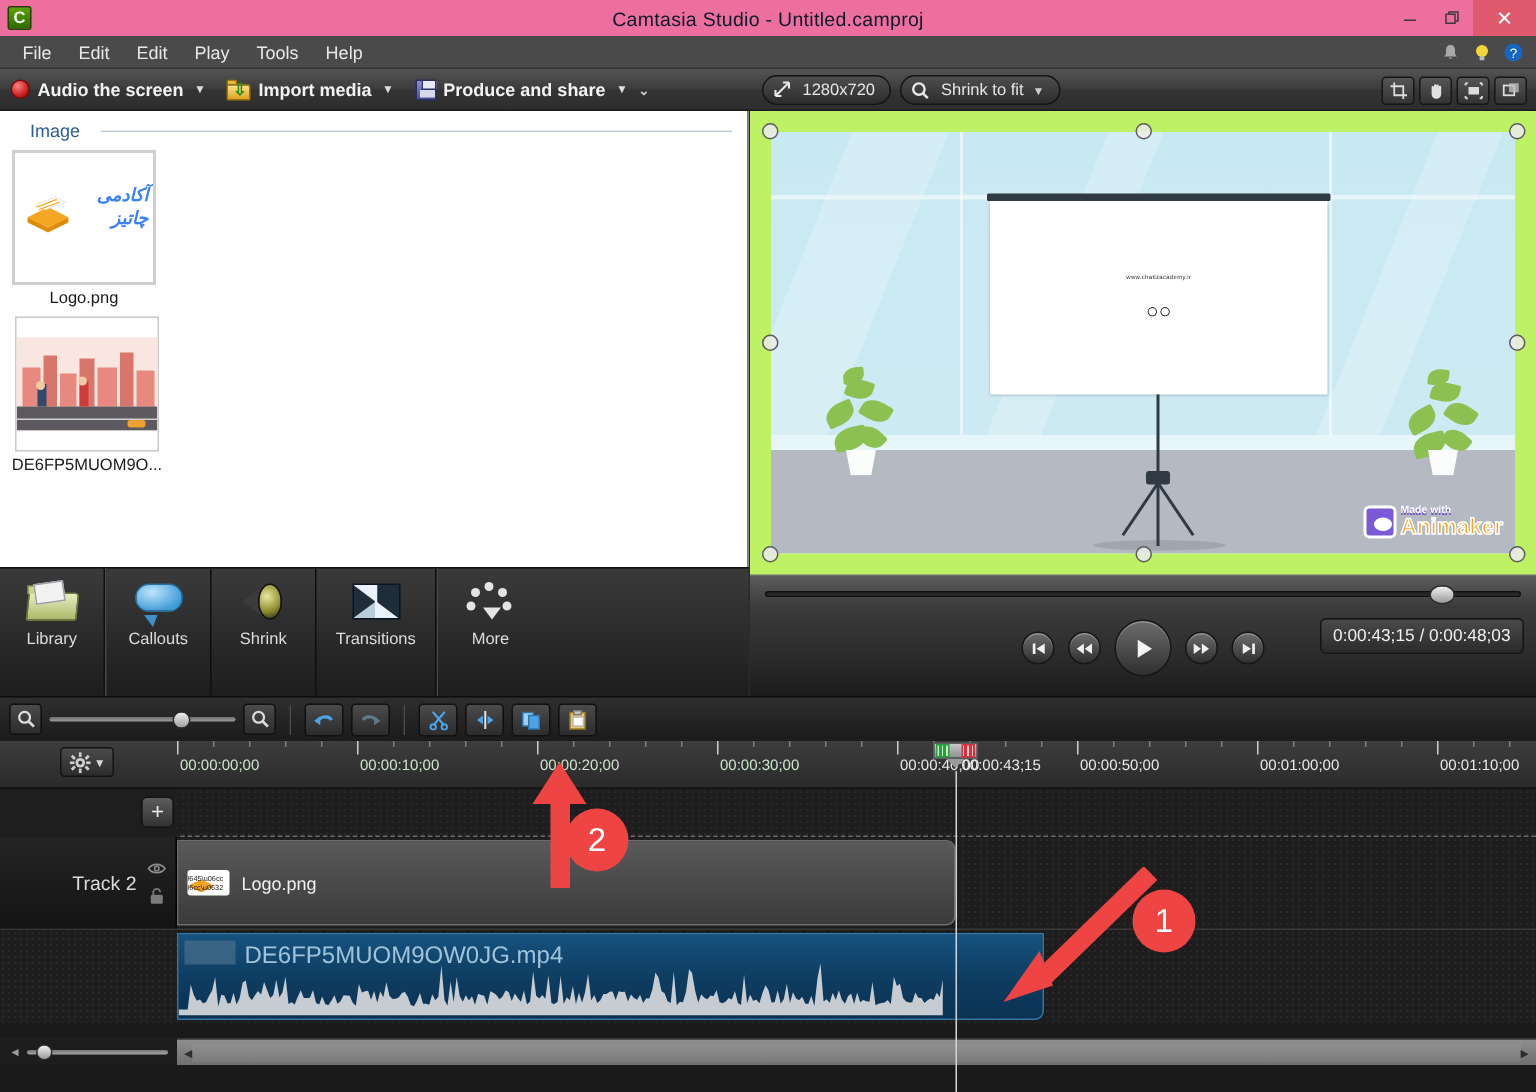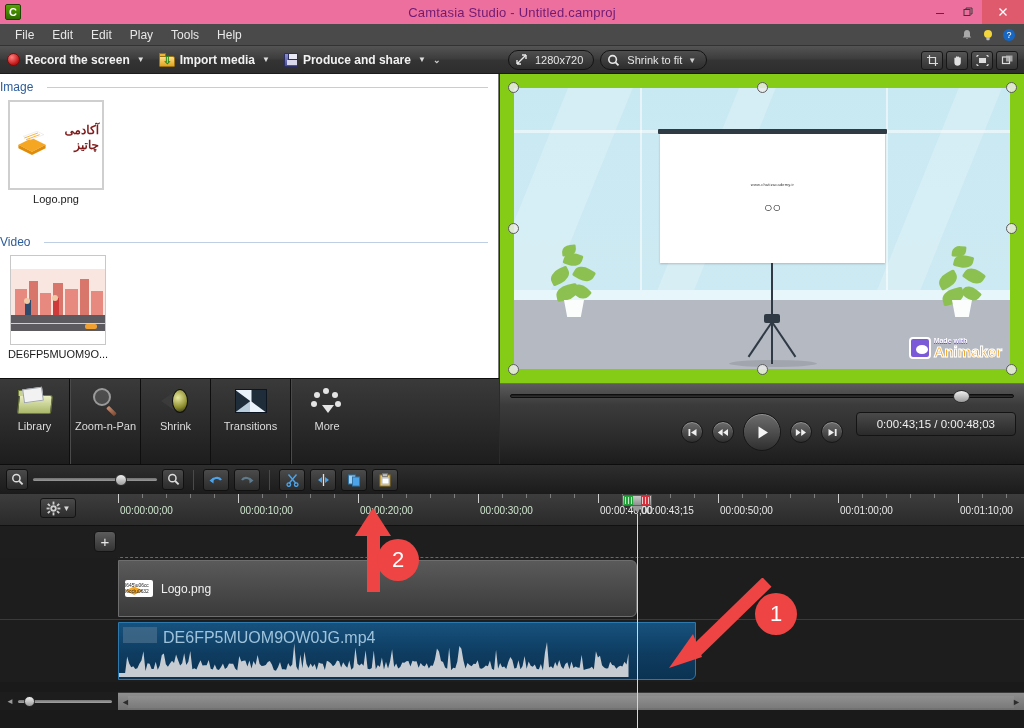--- a/index.html
+++ b/index.html
@@ -21,21 +21,21 @@
   }
   .tb-logo {
     width: 16px; height: 16px; margin-left: 5px; border-radius: 2px;
     background: linear-gradient(180deg,#5aa300,#2e6b00);
     border: 1px solid #1d4300;
     display: flex; align-items: center; justify-content: center;
     color: #fff; font-size: 11px; font-weight: bold; line-height: 1;
   }
   .tb-title {
     position: absolute; left: 0; right: 0; text-align: center;
-    font-size: 13px; color: #701a75; letter-spacing: .2px;
+    font-size: 13px; color: #0f172a; letter-spacing: .2px;
   }
   .tb-buttons { position: absolute; right: 0; top: 0; height: 24px; display: flex; }
   .tb-btn {
     width: 28px; height: 24px; display: flex; align-items: center; justify-content: center;
     color: #ffffff; font-size: 13px; line-height: 1;
   }
   .tb-btn.close { background: #e05a6e; width: 42px; }
   .tb-btn svg { display: block; }
 
   
@@ -100,21 +100,21 @@
   }
   .tb-overflow { color: #cfcfcf; font-size: 9px; margin-left: 2px; }
 
   
   .leftpanel {
     position: absolute; left: 0; top: 74px; width: 499px; height: 304px;
     background: #ffffff; border-right: 1px solid #787878;
   }
   .group-head {
     display: flex; align-items: center; gap: 14px;
-    padding: 6px 10px 0 0;
+    padding: 6px 10px 0 20px;
   }
   .group-label { color: #2c5c9a; font-size: 12px; white-space: nowrap; }
   .group-rule { flex: 1; height: 1px; background: #bfcfe3; }
   .thumbs { display: flex; gap: 6px; padding: 6px 0 0 8px; flex-wrap: wrap; }
   .thumb { width: 96px; display: flex; flex-direction: column; align-items: center; }
   .thumb .box {
     width: 96px; height: 90px; background: #fff;
     border: 1px solid #c8c8c8; display: flex; align-items: center; justify-content: center;
     overflow: hidden;
   }
@@ -125,22 +125,23 @@
   }
   .thumb.wide .cap { max-width: 120px; }
 
   
   .logo-art { width: 86px; height: 52px; position: relative; }
   .logo-art .stack {
     position: absolute; left: 2px; top: 10px; width: 34px; height: 30px;
   }
   .logo-txt {
     position: absolute; right: 0px; top: 4px; width: 46px; text-align: right;
-    color: #7f1d1d; font-size: 12px; font-weight: bold; line-height: 1.25;
+    color: #3b82f6; font-size: 12px; font-weight: bold; line-height: 1.25;
     direction: rtl;
+    font-style: italic;
   }
 
   
   .city { width: 94px; height: 62px; position: relative; background: #f7e3dd; overflow: hidden; }
   .city .sky { position: absolute; inset: 0; background: #f9e6e0; }
   .city .b { position: absolute; bottom: 16px; background: #e8897f; }
   .city .road { position: absolute; left: 0; right: 0; bottom: 0; height: 16px; background: #5d5a5f; }
   .city .line { position: absolute; left: 0; right: 0; bottom: 7px; height: 1px; background: #cfcfcf; }
   .city .p { position: absolute; bottom: 16px; width: 6px; height: 15px; }
   .city .car { position: absolute; right: 8px; bottom: 2px; width: 12px; height: 5px; background: #f0a030; border-radius: 2px; }
@@ -208,21 +209,21 @@
 
   
   .i-more { width: 34px; height: 26px; margin: 3px auto; position: relative; }
   .i-more i { position:absolute; width:6px;height:6px;border-radius:50%; background:#e4e4e4; display:block;}
   .i-more .tri { position:absolute; right:3px; bottom:4px; width:0;height:0;
     border-left:6px solid transparent;border-right:6px solid transparent;border-top:8px solid #e4e4e4;}
 
   
   .preview {
     position: absolute; left: 500px; top: 74px; width: 524px; height: 390px;
-    background: #84cc16;
+    background: #bef264;
   }
   .prev-toolbar {
     position: absolute; left:0; top:-28px; width: 524px; height: 28px;
     display:flex; align-items:center; gap:6px; padding-left:8px;
   }
   .pill {
     height: 20px; border-radius: 10px; background: linear-gradient(180deg,#4e4e4e,#2c2c2c);
     border: 1px solid #141414; display:flex; align-items:center; gap:6px; padding: 0 10px 0 5px;
     color: #e6e6e6; font-size: 11px;
   }
@@ -293,21 +294,21 @@
     width: 22px; height: 22px; border-radius:50%;
     background: linear-gradient(180deg,#6d6d6d,#2f2f2f); border:1px solid #171717;
     display:flex;align-items:center;justify-content:center;
     box-shadow: inset 0 1px 0 rgba(255,255,255,.28);
   }
   .pbtn.big { width: 38px; height: 38px; }
   .timecode {
     position:absolute; right: 8px; top: 28px; height: 24px; min-width: 132px;
     border-radius: 4px; background: linear-gradient(180deg,#4a4a4a,#2a2a2a);
     border: 1px solid #141414; color:#f0f0f0; font-size: 11.5px;
-    display:flex; align-items:center; justify-content:center; padding: 0 20px;
+    display:flex; align-items:center; justify-content:center; padding: 0 8px;
   }
 
   
   .tl-toolbar {
     position:absolute; left: 0; top: 464px; width: 1024px; height: 30px;
     background: linear-gradient(180deg,#2e2e2e,#1b1b1b);
     border-top: 1px solid #0d0d0d; display:flex; align-items:center; padding-left:6px; gap: 5px;
   }
   .zbtn { width: 22px; height: 21px; border-radius: 3px; background: linear-gradient(180deg,#4b4b4b,#2b2b2b);
     border:1px solid #111; display:flex;align-items:center;justify-content:center; }
@@ -485,21 +486,21 @@
             <circle cx="7" cy="7" r="6" fill="#1667c4"></circle>
             <text x="7" y="10.4" font-size="9" fill="#fff" text-anchor="middle" font-family="Liberation Sans">?</text>
           </svg>
       </span>
     </div>
   </div>
 
   <div class="toolbar">
     <div class="tbtn">
       <span class="rec-dot"></span>
-      <span>Record the screen</span>
+      <span>Audio the screen</span>
       <span class="caret">▼</span>
     </div>
     <div class="tbtn">
       <span class="ico-folder">
         <span class="tab"></span>
           <span class="body"></span>
           <span class="arr">⇩</span>
       </span>
       <span>Import media</span>
       <span class="caret">▼</span>
@@ -532,24 +533,20 @@
             <div class="logo-txt">
               <div>آکادمی</div>
               <div>چاتیز</div>
             </div>
           </div>
         </div>
         <div class="cap">Logo.png</div>
       </div>
     </div>
 
-    <div class="group-head" style="margin-top:24px">
-      <span class="group-label">Video</span>
-      <span class="group-rule"></span>
-    </div>
     <div class="thumbs">
       <div class="thumb wide" style="margin-left:2px">
         <div class="box" style="align-items:center">
           <div class="city">
             <div class="sky"></div>
             <div class="b" style="left:4px;width:12px;height:26px;"></div>
             <div class="b" style="left:18px;width:9px;height:34px;background:#d9766c;"></div>
             <div class="b" style="left:29px;width:11px;height:22px;"></div>
             <div class="b" style="left:42px;width:10px;height:32px;background:#d9766c;"></div>
             <div class="b" style="left:54px;width:13px;height:26px;"></div>
@@ -576,26 +573,26 @@
             <div class="fb"></div>
             <div class="ft"></div>
             <div class="pg"></div>
           </div>
       </div>
       <div class="lbl">Library</div>
     </div>
     <div class="ttab-sep"></div>
     <div class="ttab">
       <div class="icn">
-        <div class="i-zoom">
-            <div class="lens"></div>
-            <div class="hnd"></div>
+        <div class="i-callout">
+            <div class="bub"></div>
+            <div class="tail"></div>
           </div>
       </div>
-      <div class="lbl">Zoom-n-Pan</div>
+      <div class="lbl">Callouts</div>
     </div>
     <div class="ttab">
       <div class="icn">
         <div class="i-audio">
             <div class="cone"></div>
             <div class="dome"></div>
           </div>
       </div>
       <div class="lbl">Shrink</div>
     </div>
@@ -911,20 +908,37 @@
       </div>
     </div>
 
     <div class="tracks">
       <div class="addrow">
         <div class="hdr"></div>
         <div class="add-btn">+</div>
       </div>
 
       <div class="track" style="top:32px">
+        <div class="hdr">
+          <span>Track 2</span>
+          <span class="hdr-icons">
+            <span>
+              <svg width="13" height="9" viewBox="0 0 13 9">
+                  <path d="M1 4.5 C3.5 0.8 9.5 0.8 12 4.5 C9.5 8.2 3.5 8.2 1 4.5 Z" fill="none" stroke="#8d8d8d" stroke-width="1.1"></path>
+                  <circle cx="6.5" cy="4.5" r="1.5" fill="none" stroke="#8d8d8d" stroke-width="1"></circle>
+                </svg>
+            </span>
+            <span>
+              <svg width="11" height="12" viewBox="0 0 11 12">
+                  <rect x="1.5" y="5" width="8" height="6" rx="1" fill="#7b7b7b"></rect>
+                  <path d="M3.2 5 V3.4 a2.3 2.3 0 0 1 4.6 0" fill="none" stroke="#7b7b7b" stroke-width="1.2"></path>
+                </svg>
+            </span>
+          </span>
+        </div>
         <div class="clip-area">
           <div class="clip img" id="clip-logo" style="left: 0px; width: 519px;">
             <span class="mini-logo">
               <svg viewBox="0 0 40 22" width="28" height="17">
                   <path d="M2 13 L13 8 L24 13 L13 18 Z" fill="#f5a623"></path>
                   <path d="M2 13 L13 18 L24 13 L24 15 L13 20 L2 15 Z" fill="#e08c0b"></path>
                   <text x="34" y="9" font-size="7" fill="#222" text-anchor="end" font-family="Liberation Sans">\u0622\u06a9\u0627\u062f\u0645\u06cc</text>
                   <text x="34" y="18" font-size="7" fill="#222" text-anchor="end" font-family="Liberation Sans">\u0686\u0627\u062a\u06cc\u0632</text>
                 </svg>
             </span>

